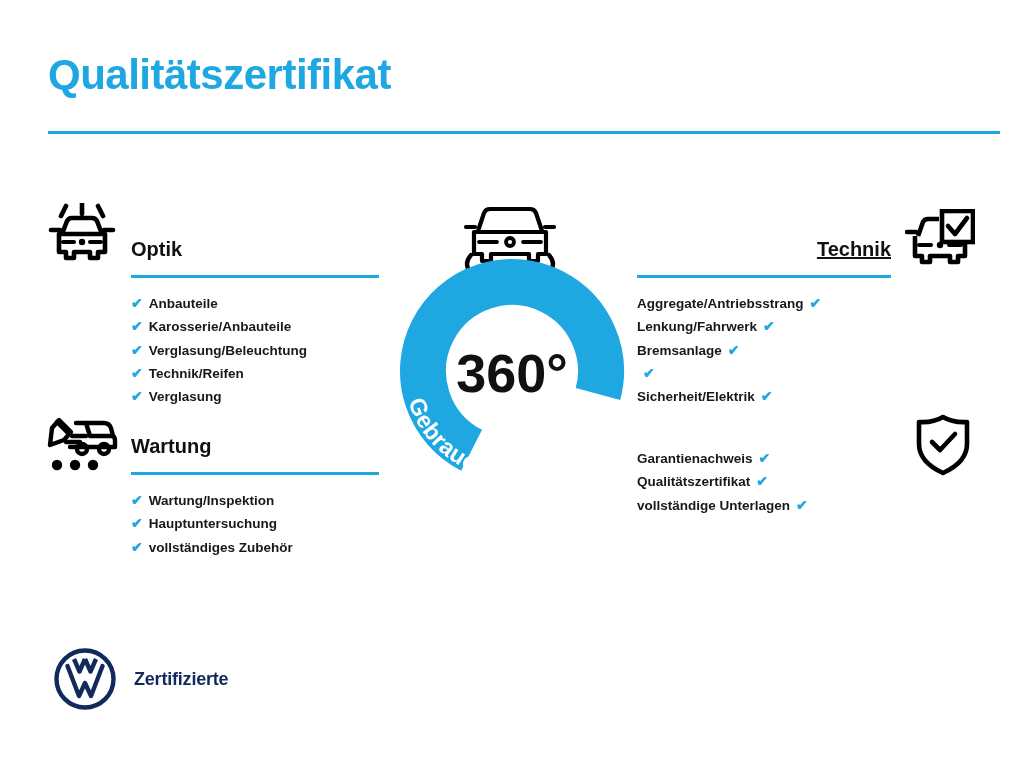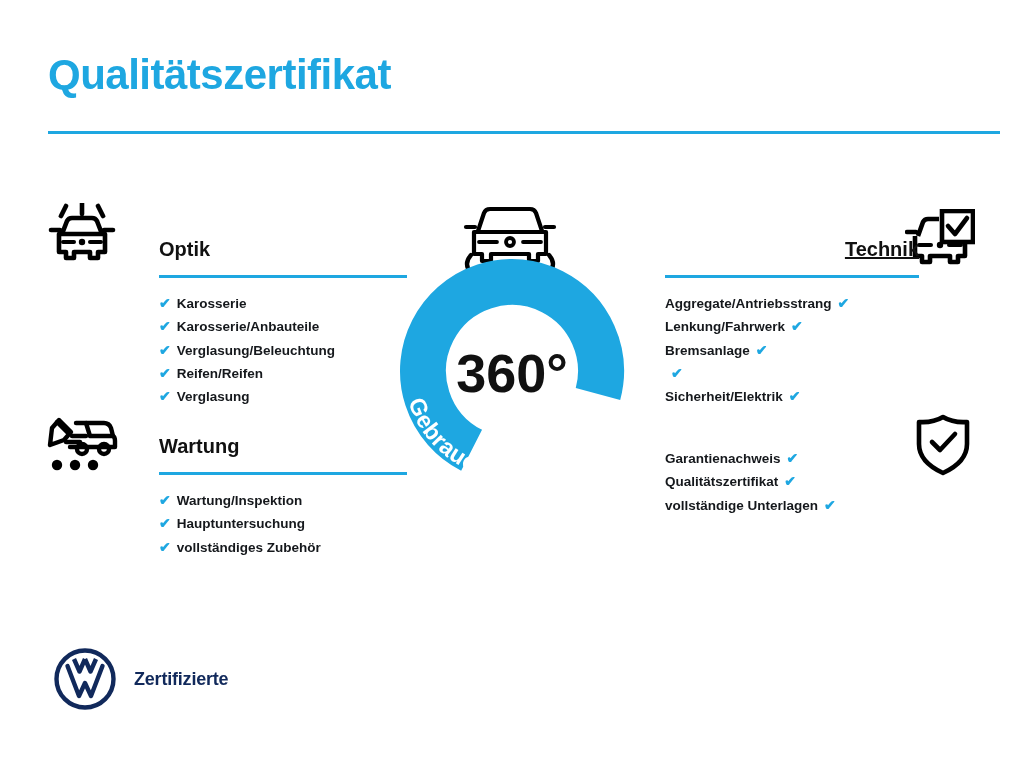--- a/index.html
+++ b/index.html
@@ -32,21 +32,20 @@
     left: 48px;
     top: 131px;
     width: 952px;
     height: 3px;
     background: #1EA7E1;
   }
 
   
   .section {
     position: absolute;
-    margin-left: 28px;
   }
   .section-head {
     position: relative;
     height: 42px;
   }
   .section-title {
     font-size: 20px;
     font-weight: bold;
     color: #111111;
     line-height: 26px;
@@ -238,33 +237,33 @@
 </div>
 
 <div class="section col-left" id="sec-optik">
   <div class="section-head">
     <div class="section-title">Optik</div>
     <div class="section-rule"></div>
   </div>
   <ul class="items">
     <li class="item">
       <span class="check">✔</span>
-      <span>Karosserie</span>
+      <span>Anbauteile</span>
     </li>
     <li class="item">
       <span class="check">✔</span>
       <span>Karosserie/Anbauteile</span>
     </li>
     <li class="item">
       <span class="check">✔</span>
       <span>Verglasung/Beleuchtung</span>
     </li>
     <li class="item">
       <span class="check">✔</span>
-      <span>Reifen/Reifen</span>
+      <span>Technik/Reifen</span>
     </li>
     <li class="item">
       <span class="check">✔</span>
       <span>Verglasung</span>
     </li>
   </ul>
 </div>
 
 <div class="section col-left" id="sec-wartung">
   <div class="section-head">

